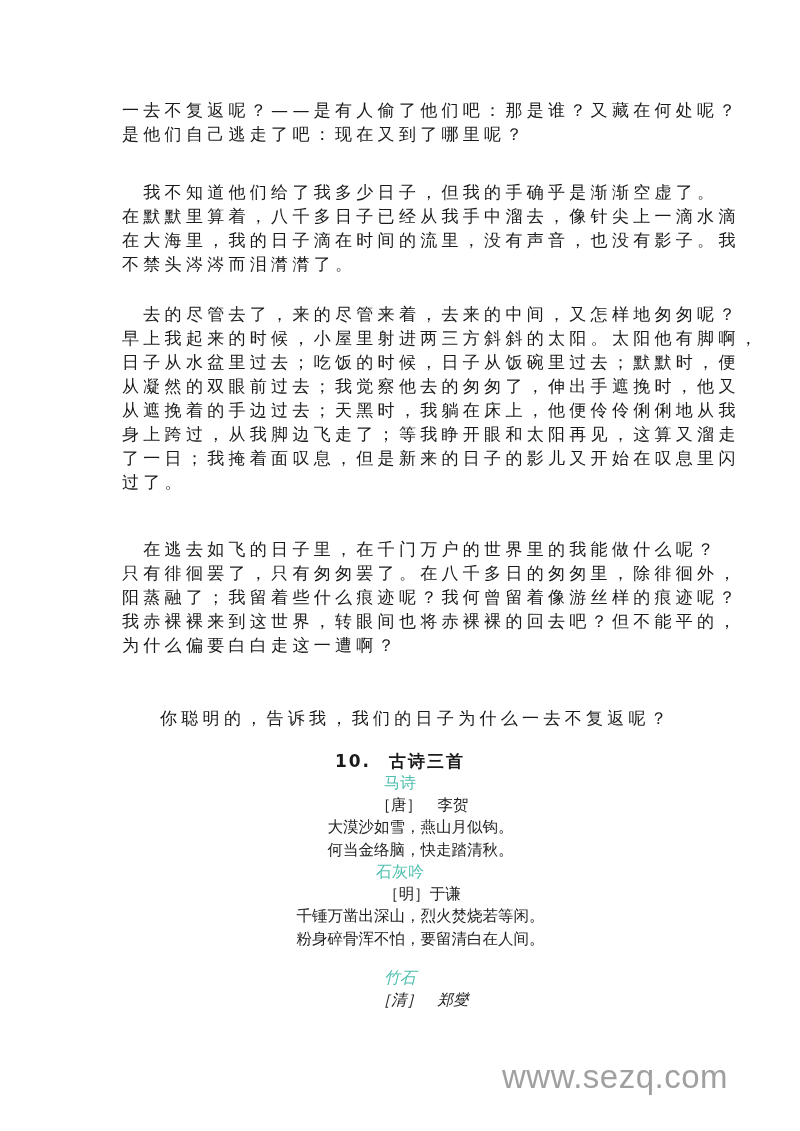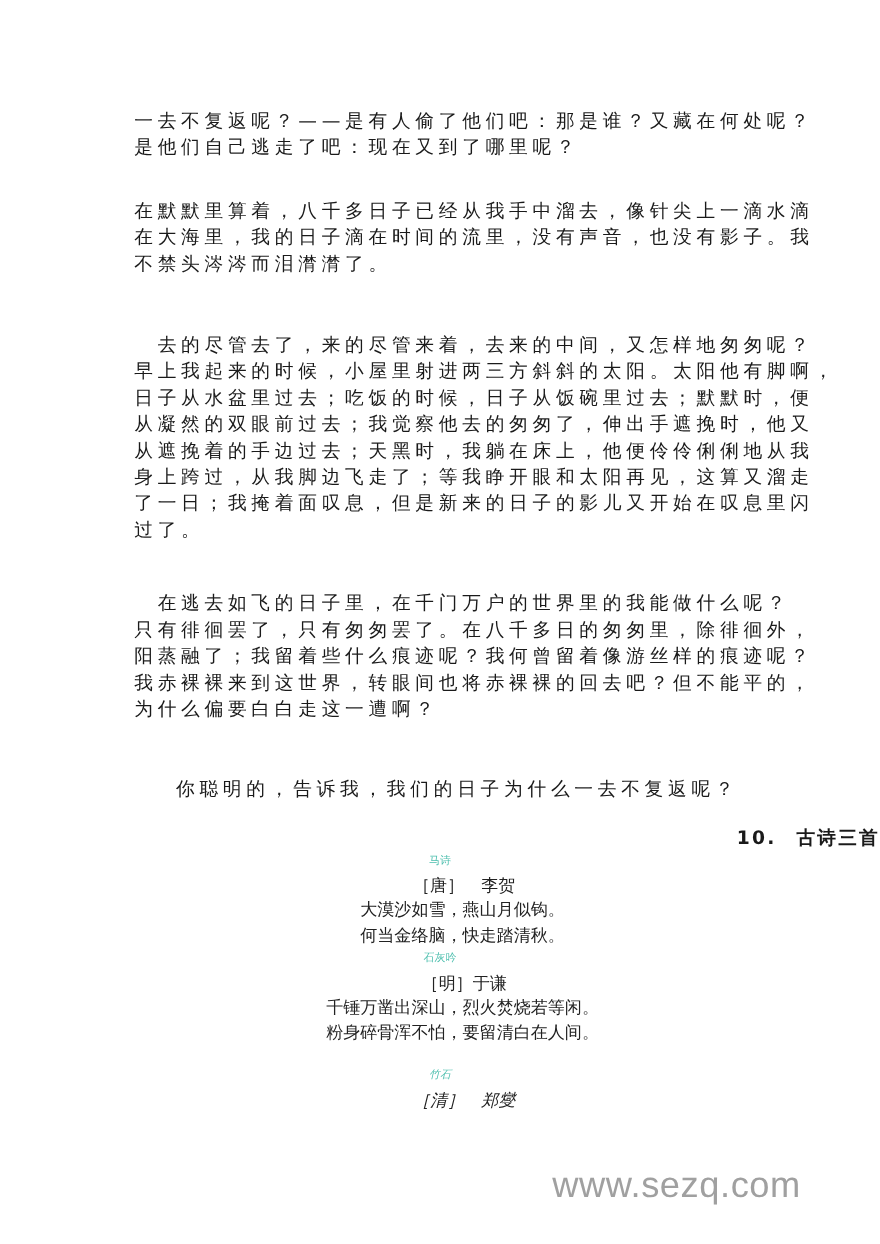--- a/index.html
+++ b/index.html
@@ -3,39 +3,40 @@
 <meta charset="utf-8">
 <style>
   html, body { margin: 0; padding: 0; background: #ffffff; }
   body { width: 800px; height: 1131px; position: relative; overflow: hidden;
          font-family: "DejaVu Sans", "Liberation Sans", sans-serif; color: #1a1a1a; }
   .para { position: absolute; left: 122px; width: 548px; font-size: 17px;
           line-height: 24px; letter-spacing: 4.3px; text-align: justify; margin: 0; }
   .para .line { display: block; white-space: nowrap; height: 24px; }
   .closing { position: absolute; left: 160px; top: 706px; font-size: 17px;
              letter-spacing: 4.3px; line-height: 24px; white-space: nowrap; }
-  .lesson-title { position: absolute; left: 0; width: 800px; top: 750px; text-align: right;
+  .lesson-title { position: absolute; left: 0; width: 800px; top: 750px; text-align: center;
                   font-size: 17px; font-weight: bold; letter-spacing: 2px; }
   .lesson-title .num { margin-right: 18px; }
   .poem { position: absolute; left: 0; width: 800px; text-align: center; }
-  .poem-title { color: #4dbfae; font-size: 10px; line-height: 22px; }
+  .poem-title { color: #4dbfae; font-size: 16px; line-height: 22px; }
   .poem-author { color: #222; font-size: 15.5px; line-height: 22px; padding-left: 44px; }
   .poem-line { color: #222; font-size: 15.5px; line-height: 23px; display: block; margin-left: 41px; }
   .watermark { position: absolute; left: 502px; top: 1058px; font-size: 33px; color: #a0a0a0;
                font-family: Liberation Sans, sans-serif; letter-spacing: 0.5px; }
 </style>
 </head>
 <body>
 
 <div class="para" style="top:98px;">
   <span class="line">一去不复返呢？——是有人偷了他们吧：那是谁？又藏在何处呢？</span>
   <span class="line">是他们自己逃走了吧：现在又到了哪里呢？</span>
 </div>
 
 <div class="para" style="top:180px;">
+  <span class="line">　我不知道他们给了我多少日子，但我的手确乎是渐渐空虚了。</span>
   <span class="line">在默默里算着，八千多日子已经从我手中溜去，像针尖上一滴水滴</span>
   <span class="line">在大海里，我的日子滴在时间的流里，没有声音，也没有影子。我</span>
   <span class="line">不禁头涔涔而泪潸潸了。</span>
 </div>
 
 <div class="para" style="top:302px;">
   <span class="line">　去的尽管去了，来的尽管来着，去来的中间，又怎样地匆匆呢？</span>
   <span class="line">早上我起来的时候，小屋里射进两三方斜斜的太阳。太阳他有脚啊，</span>
   <span class="line">日子从水盆里过去；吃饭的时候，日子从饭碗里过去；默默时，便</span>
   <span class="line">从凝然的双眼前过去；我觉察他去的匆匆了，伸出手遮挽时，他又</span>

